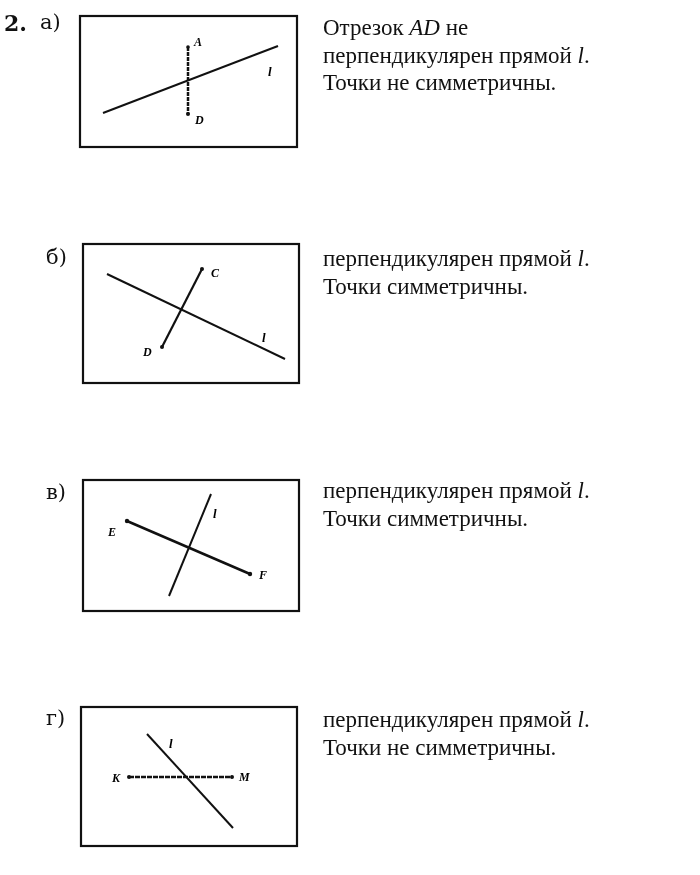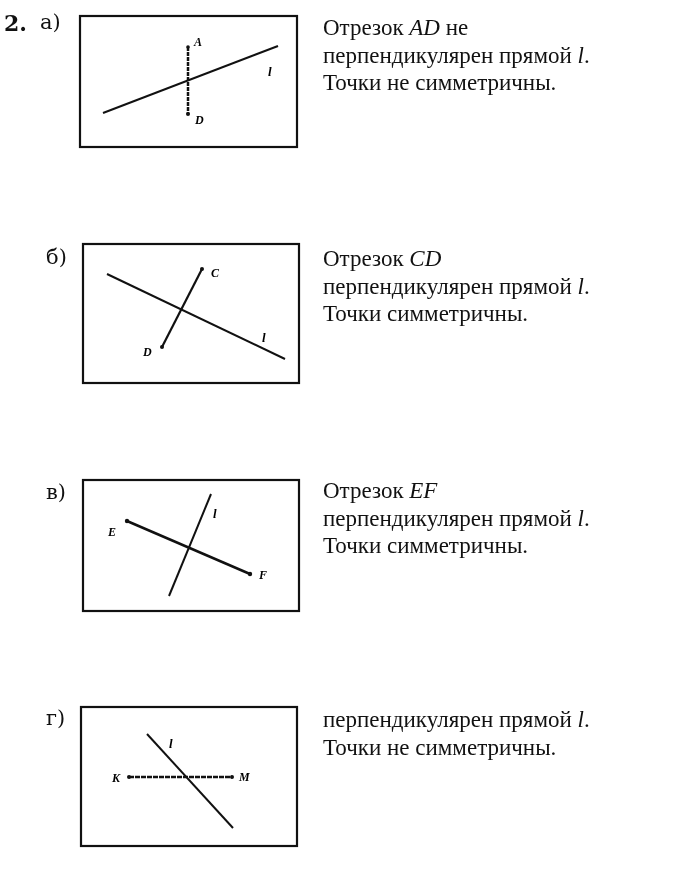--- a/index.html
+++ b/index.html
@@ -68,27 +68,25 @@
   </g>
 </svg>
 
 <div class="txt" style="top:14px;">
   <div><span>Отрезок </span><i>AD</i><span> не</span></div>
   <div><span>перпендикулярен прямой </span><i>l</i><span>.</span></div>
   <div>Точки не симметричны.</div>
 </div>
 
 <div class="txt" style="top:245px;">
-  <div><span>Отрезок </span><i>CD</i><span></span></div>
   <div><span>перпендикулярен прямой </span><i>l</i><span>.</span></div>
   <div>Точки симметричны.</div>
 </div>
 
 <div class="txt" style="top:477px;">
-  <div><span>Отрезок </span><i>EF</i><span></span></div>
   <div><span>перпендикулярен прямой </span><i>l</i><span>.</span></div>
   <div>Точки симметричны.</div>
 </div>
 
 <div class="txt" style="top:706px;">
   <div><span>перпендикулярен прямой </span><i>l</i><span>.</span></div>
   <div>Точки не симметричны.</div>
 </div>
 
 </body></html>

